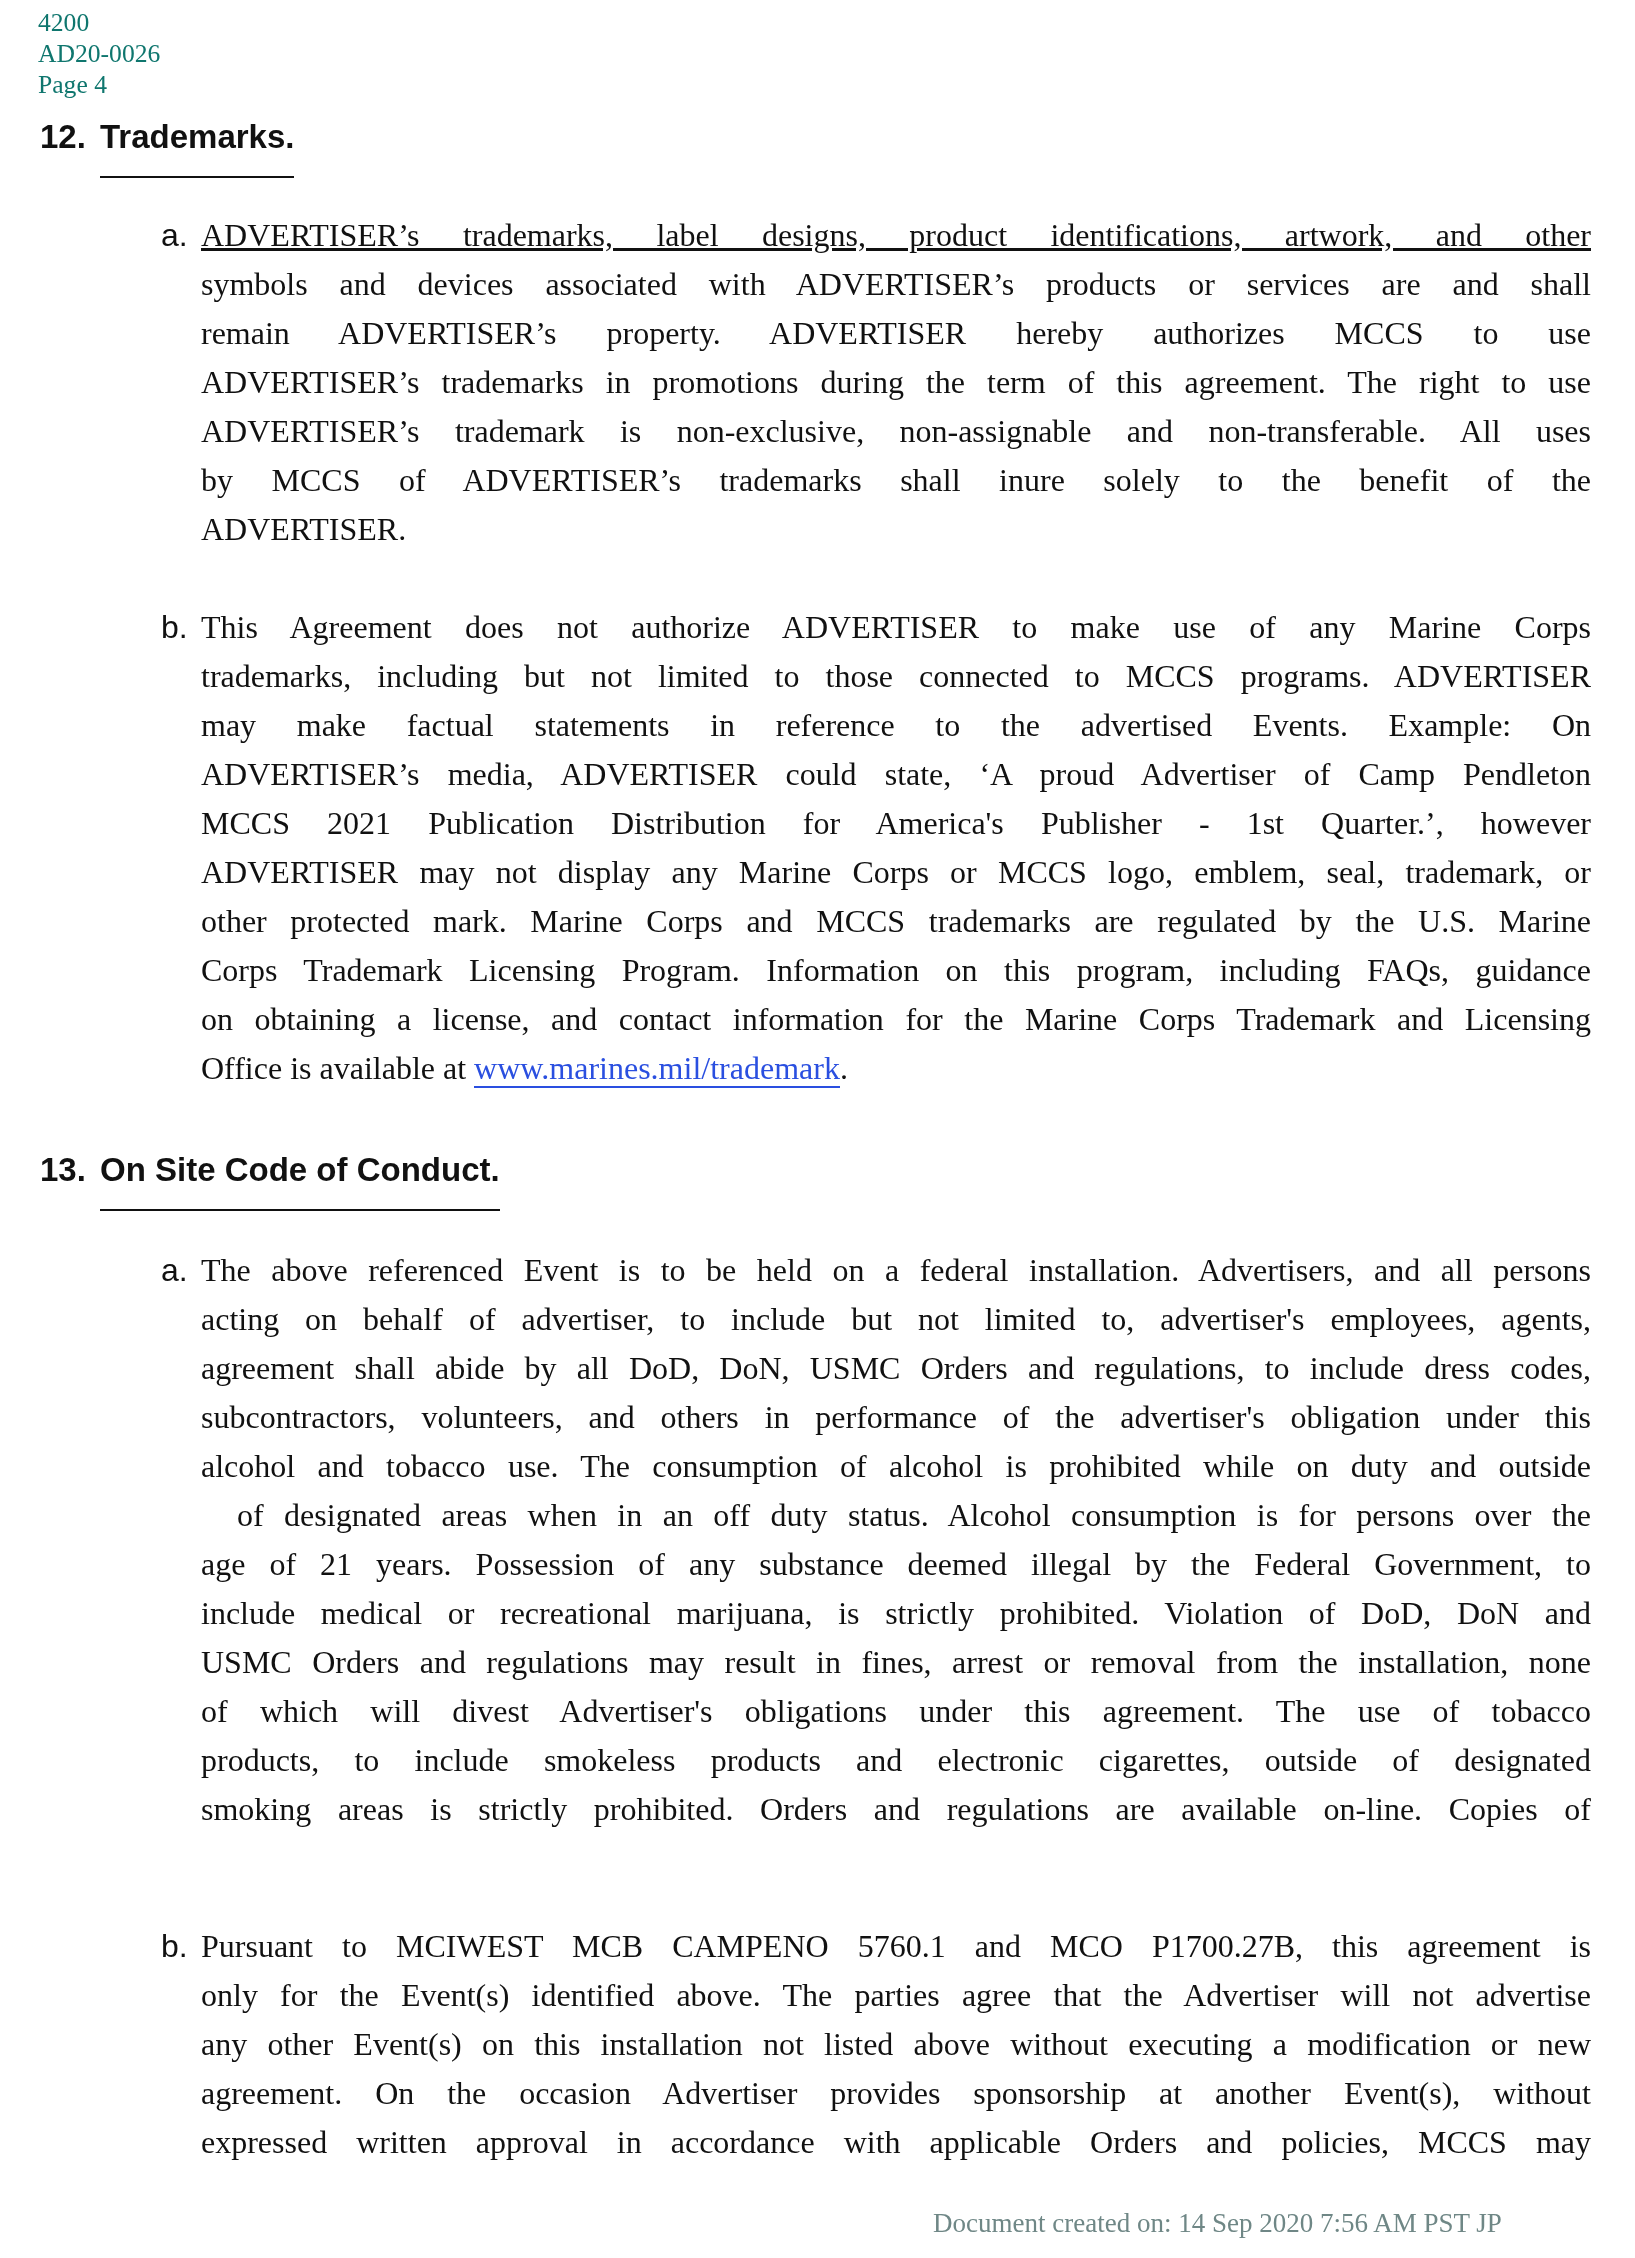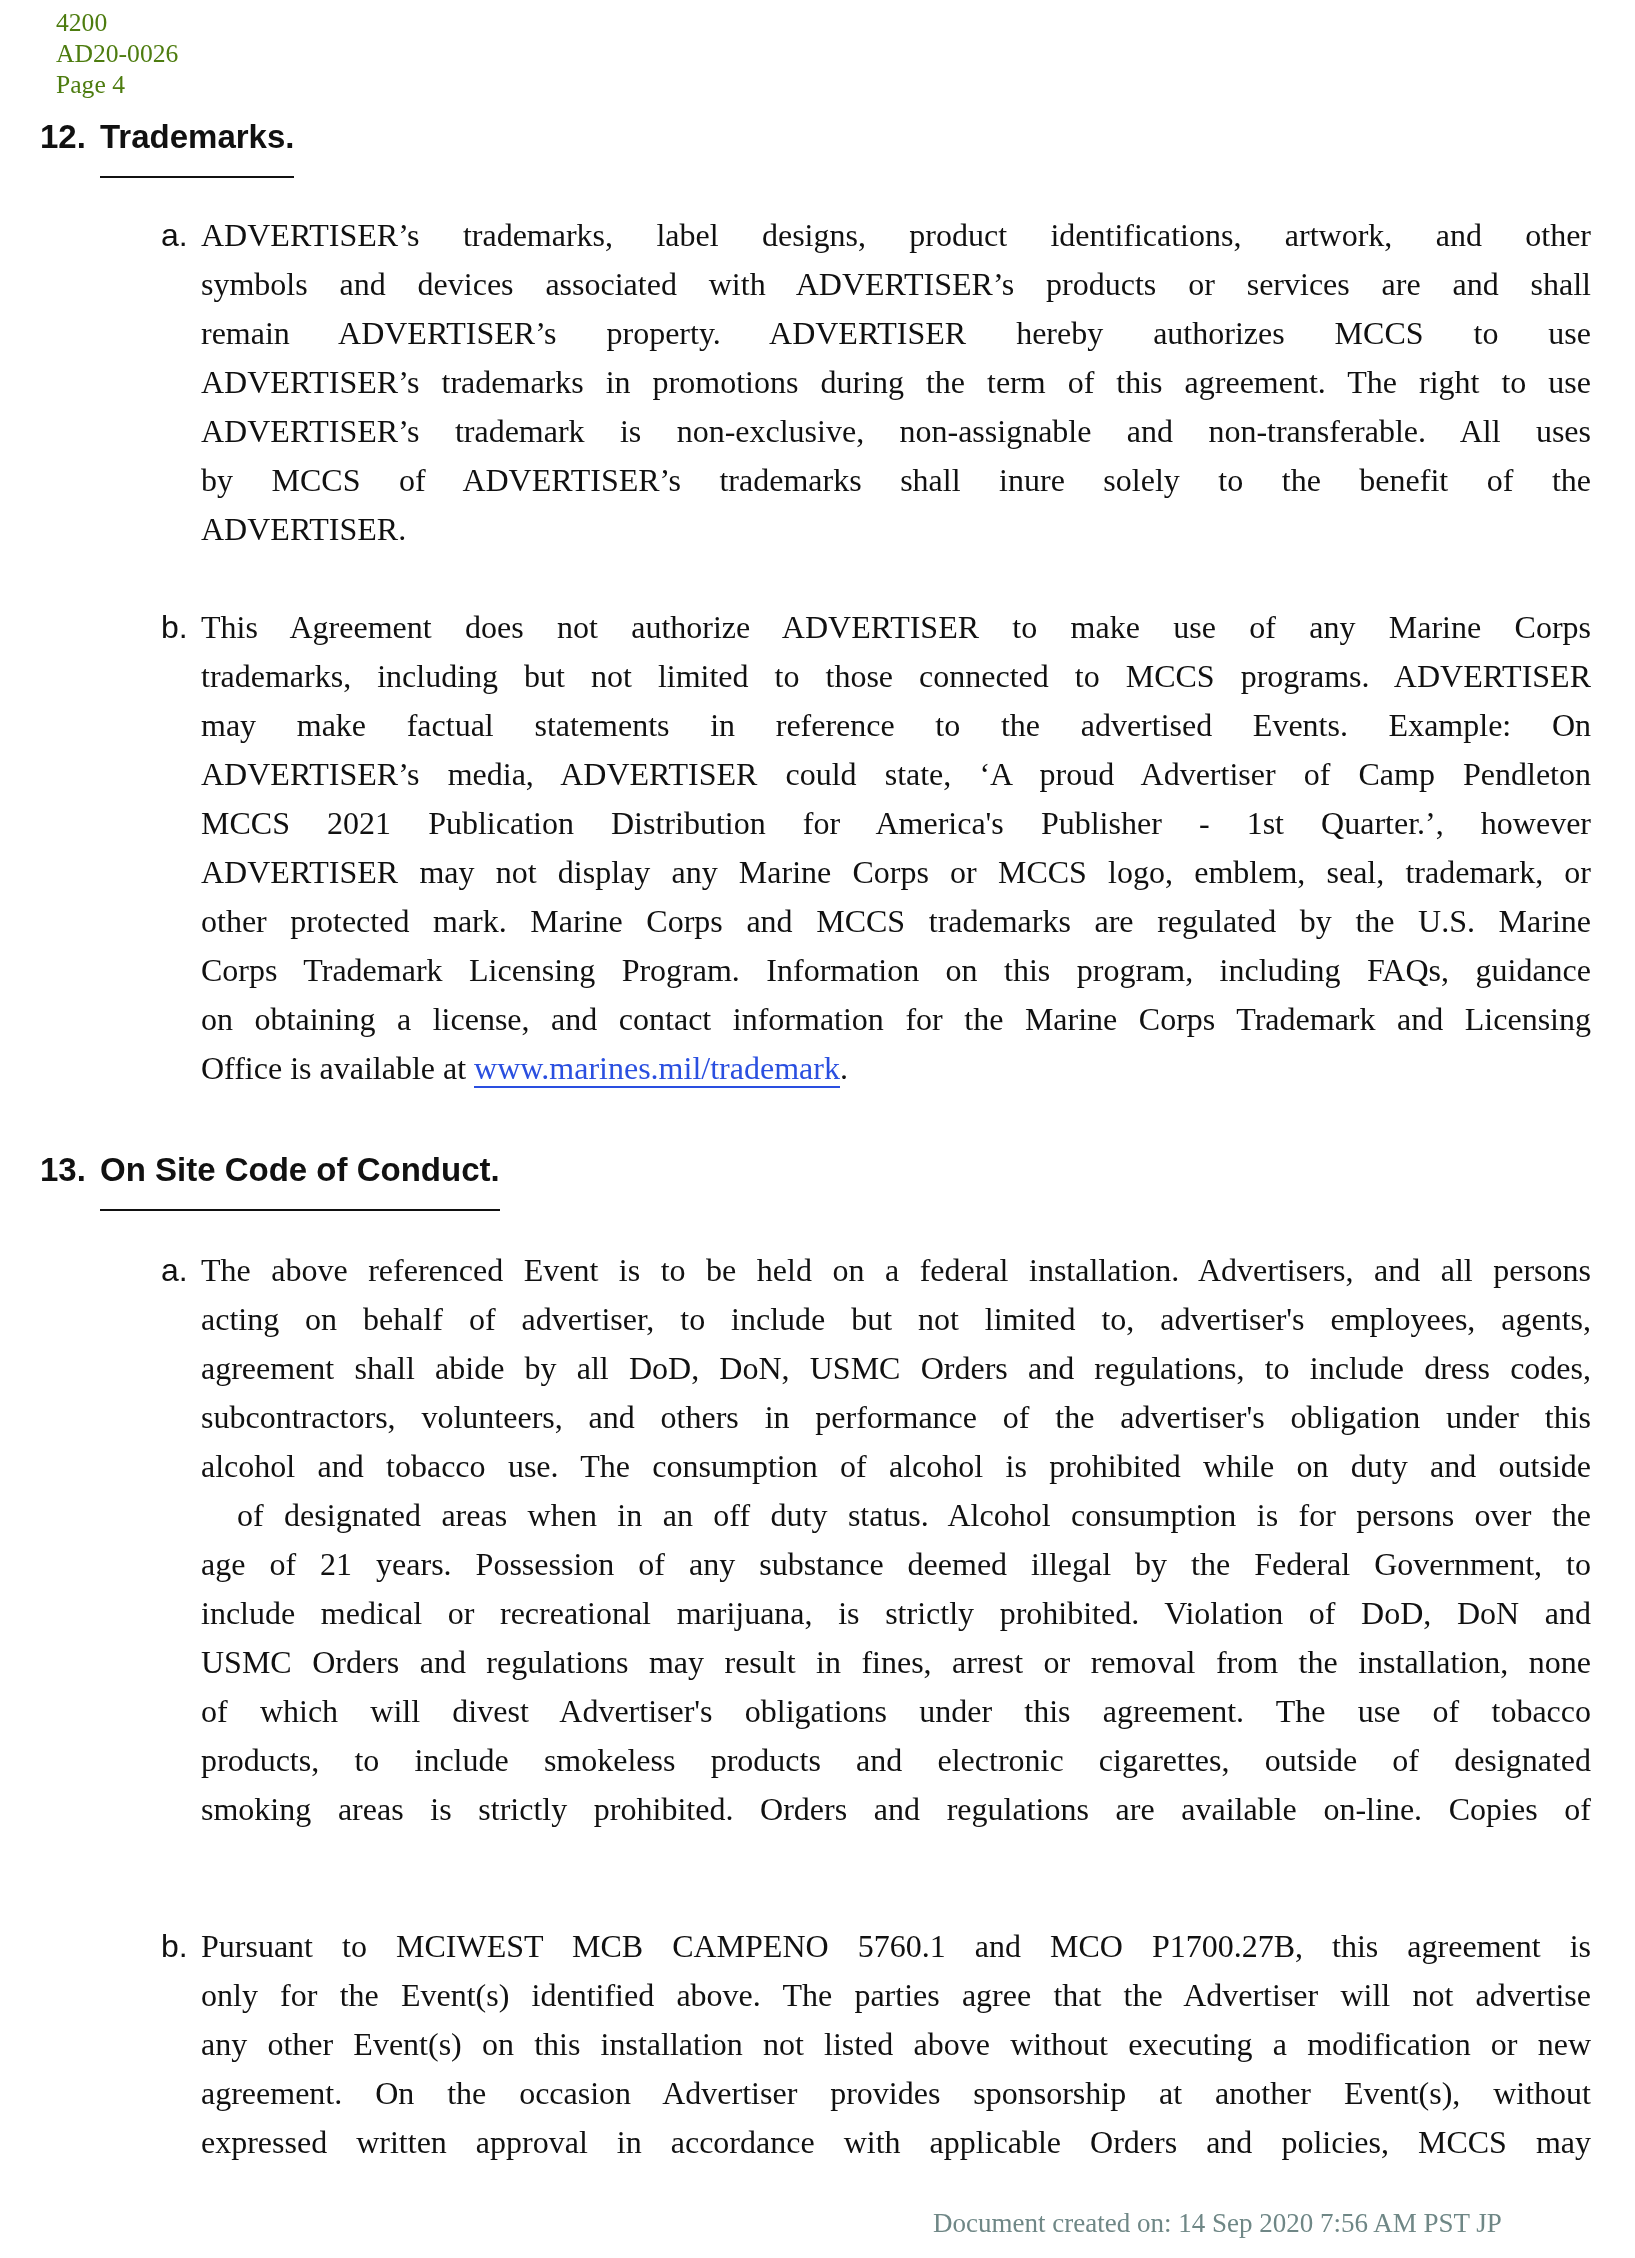--- a/index.html
+++ b/index.html
@@ -1,18 +1,18 @@
 <!DOCTYPE html>
 <html style="font-size:14px"><head>
 <meta charset="utf-8">
 <style>
   html, body { margin:0; padding:0; background:#ffffff; }
   body { width:1636px; height:2258px; position:relative; overflow:hidden;
          font-family:"Liberation Serif", serif; color:#111111; }
-  .hdr { position:absolute; left:56px; top:7px; color:#4d7c0f;
+  .hdr { position:absolute; left:38px; top:7px; color:#0f766e;
          font-family:"Liberation Serif", serif; font-size:25.6px; line-height:31px; }
   .hdr div { white-space:nowrap; }
   .sec { position:absolute; left:40px; white-space:nowrap; font-size:33px; }
   .sec .num { font-family:"Liberation Sans", sans-serif; font-weight:700; display:inline-block; width:60px; }
   .sec .ttl { font-family:Liberation Sans, sans-serif; font-weight:700;
               display:inline-block; border-bottom:2.6px solid #111; padding-bottom:20px; line-height:39px; }
   .para { position:absolute; left:201px; width:1390px; font-size:32px;
           line-height:49px; text-align:justify; text-align-last:left; }
   .para .mk { position:absolute; left:-40px; top:0; font-family:"Liberation Sans", sans-serif; font-size:32px; }
   .ln { display:block; text-align:justify; text-align-last:justify; white-space:nowrap; height:49px; }
@@ -29,21 +29,21 @@
   <div>AD20-0026</div>
   <div>Page 4</div>
 </div>
 
 <div class="sec" style="top:117px;">
   <span class="num">12.</span><span class="ttl">Trademarks.</span>
 </div>
 
 <div class="para" style="top:211px;">
   <span class="mk">a.</span>
-  <span class="ln" style="white-space: normal; overflow: hidden;">ADVERTISER’s trademarks, label designs, product identifications, artwork, and other</span>
+  <span class="ln" style="white-space: normal; overflow: hidden; text-decoration: underline;">ADVERTISER’s trademarks, label designs, product identifications, artwork, and other</span>
   <span class="ln" style="white-space: normal; overflow: hidden;">symbols and devices associated with ADVERTISER’s products or services are and shall</span>
   <span class="ln" style="white-space: normal; overflow: hidden;">remain ADVERTISER’s property.  ADVERTISER hereby authorizes MCCS to use</span>
   <span class="ln" style="white-space: normal; overflow: hidden;">ADVERTISER’s trademarks in promotions during the term of this agreement.  The right to use</span>
   <span class="ln" style="white-space: normal; overflow: hidden;">ADVERTISER’s trademark is non-exclusive, non-assignable and non-transferable.  All uses</span>
   <span class="ln" style="white-space: normal; overflow: hidden;">by MCCS of ADVERTISER’s trademarks shall inure solely to the benefit of the</span>
   <span class="ln last" style="white-space: normal; overflow: hidden;">ADVERTISER.</span>
 </div>
 
 <div class="para" style="top:603px;">
   <span class="mk">b.</span>

